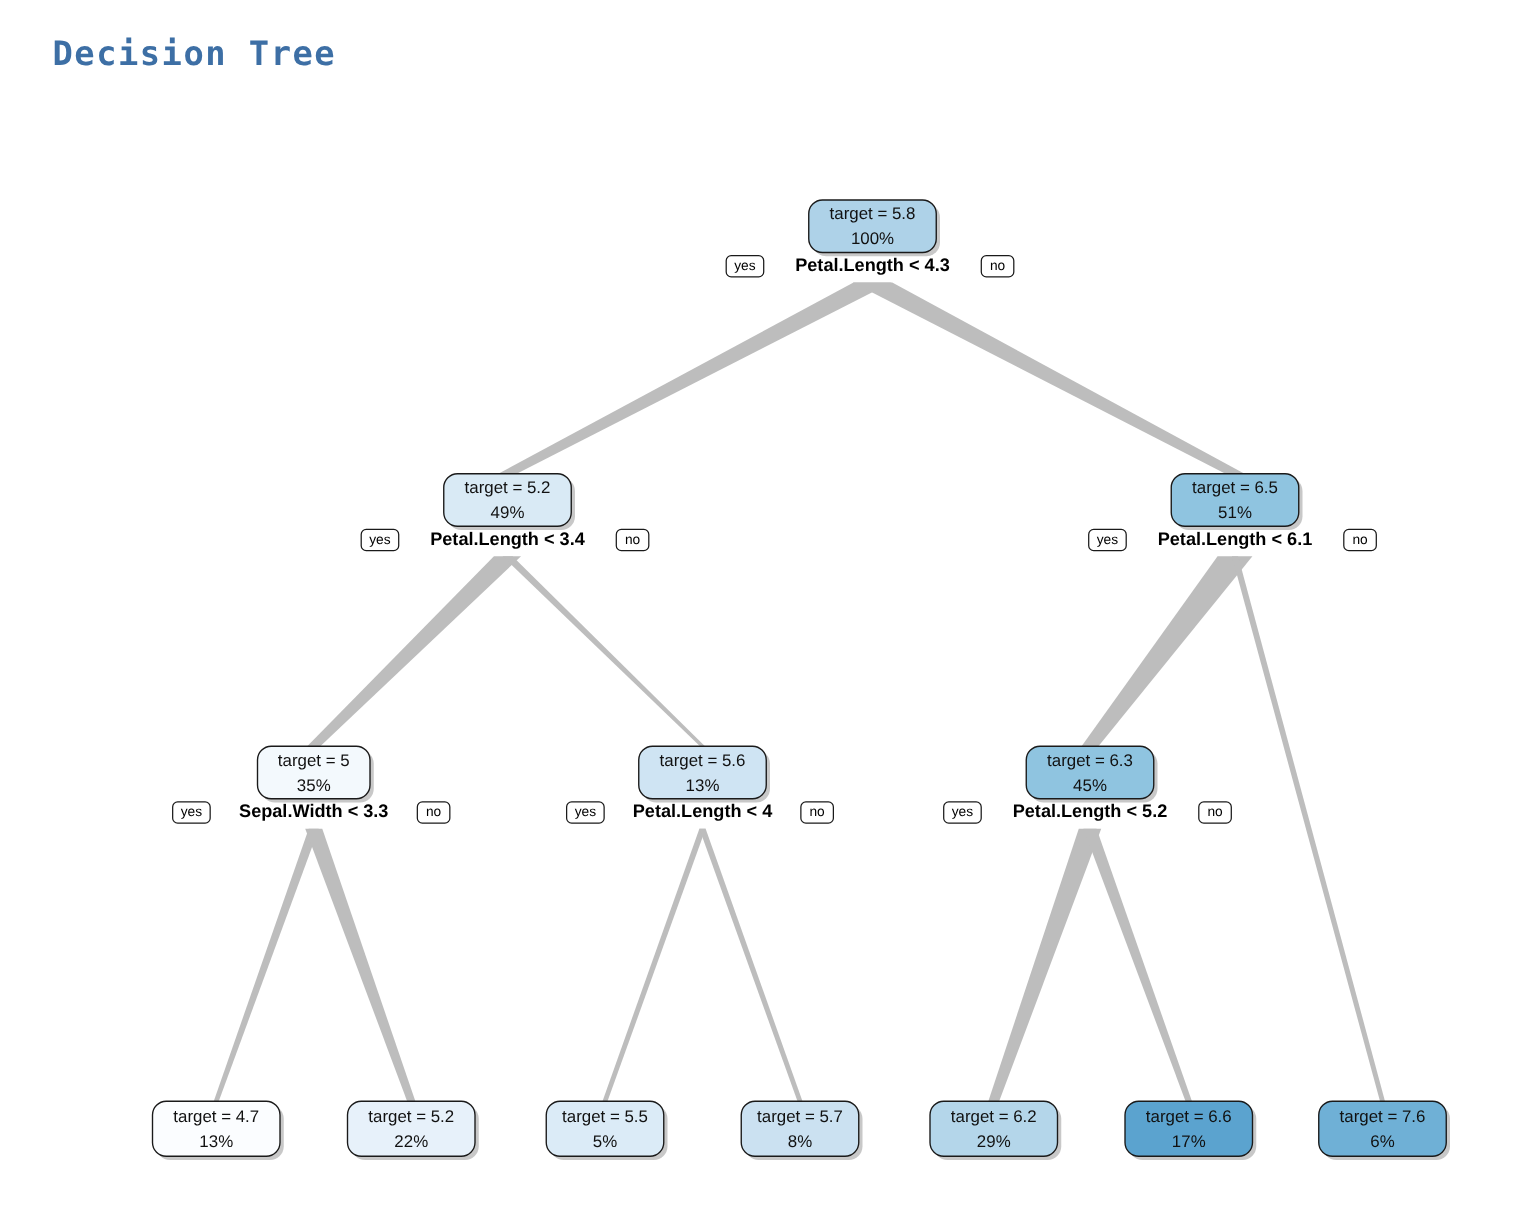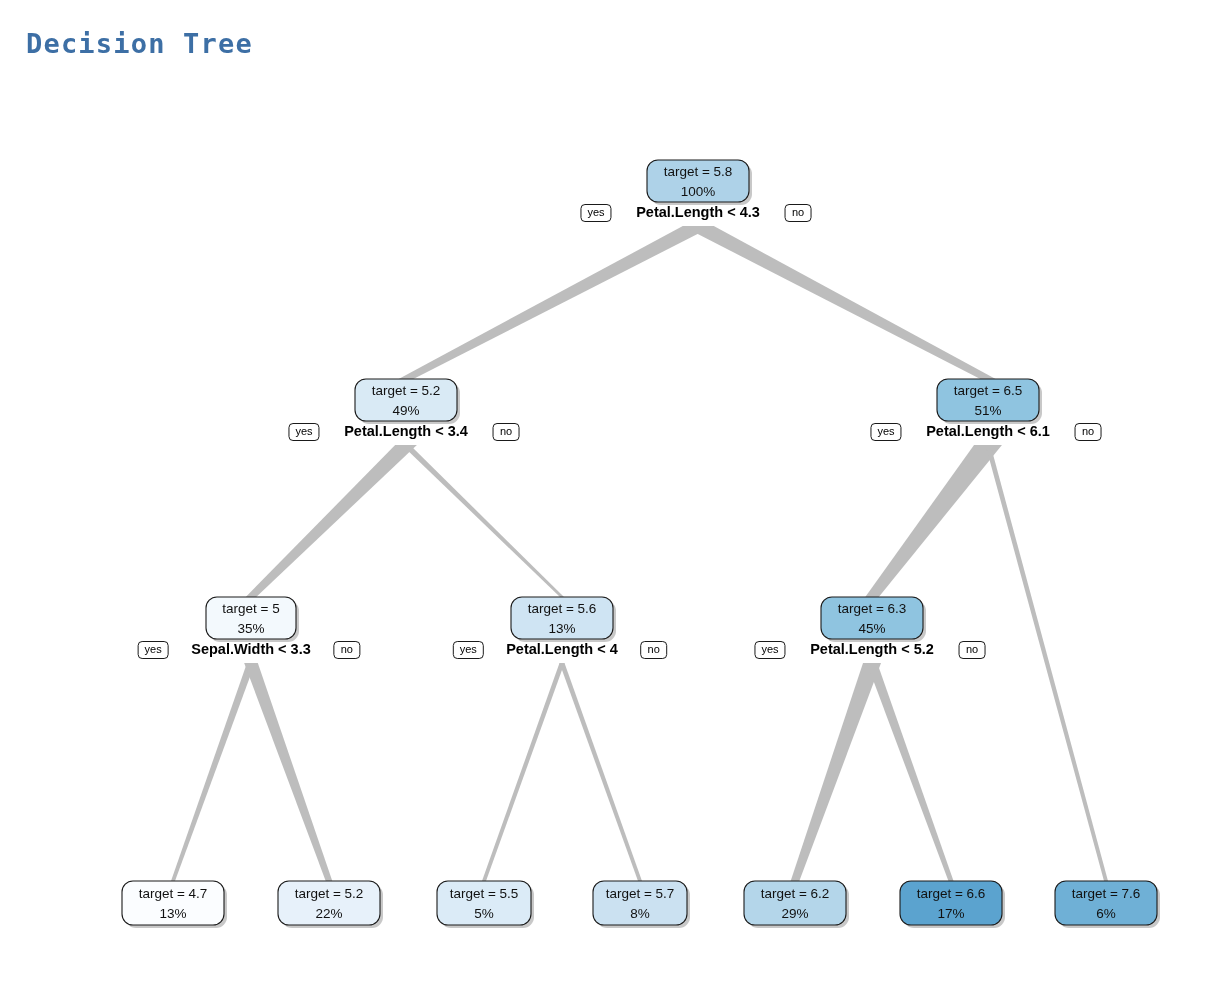--- a/index.html
+++ b/index.html
@@ -9,21 +9,21 @@
   }
   body {
     width: 1216px;
     height: 982px;
     position: relative;
     overflow: hidden;
     font-family: "Liberation Sans", sans-serif;
   }
   #title {
     position: absolute;
-    left: 26px;
+    left: 42px;
     top: 28px;
     font-family: "DejaVu Sans Mono", "Liberation Mono", monospace;
     font-weight: bold;
     font-size: 27px;
     letter-spacing: 1.2px;
     color: #3d6fa5;
     white-space: pre;
   }
   #tree {
     position: absolute;

